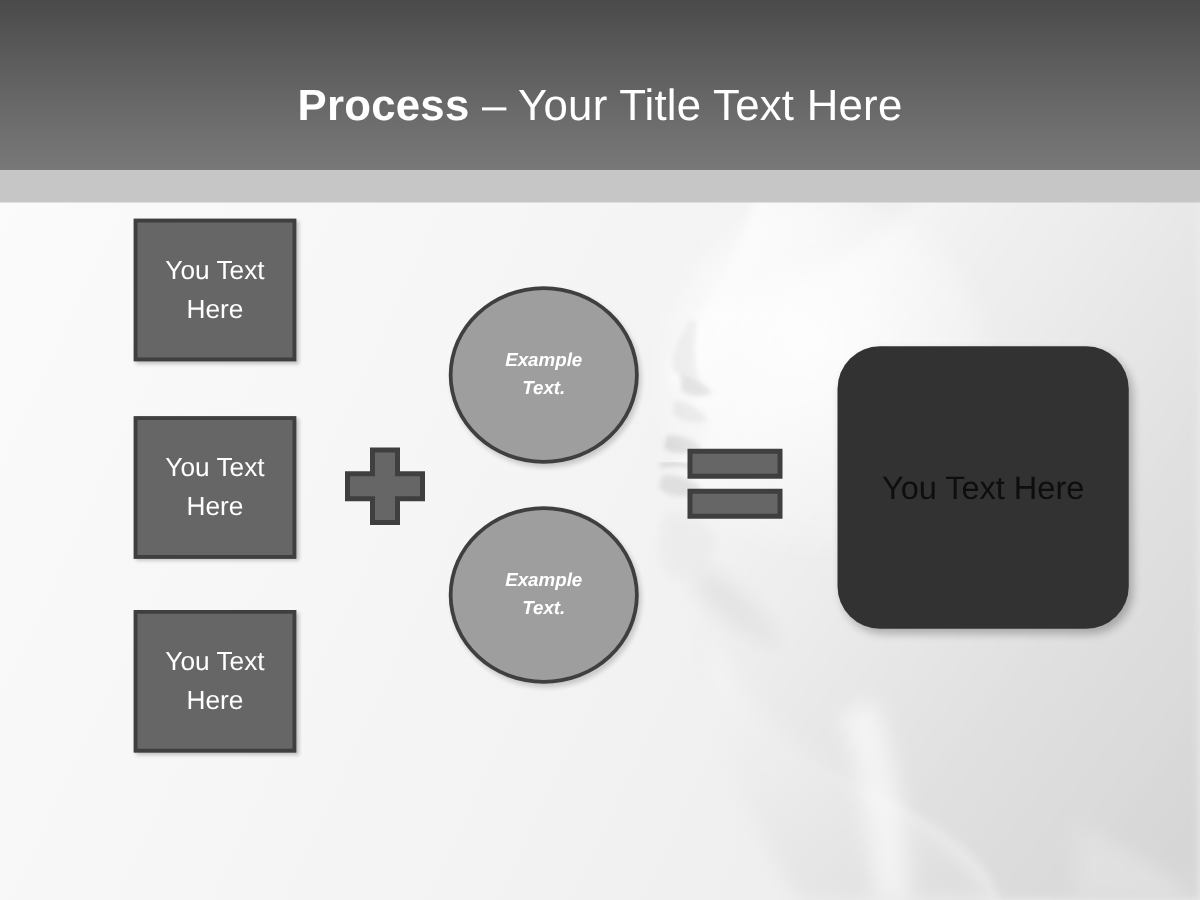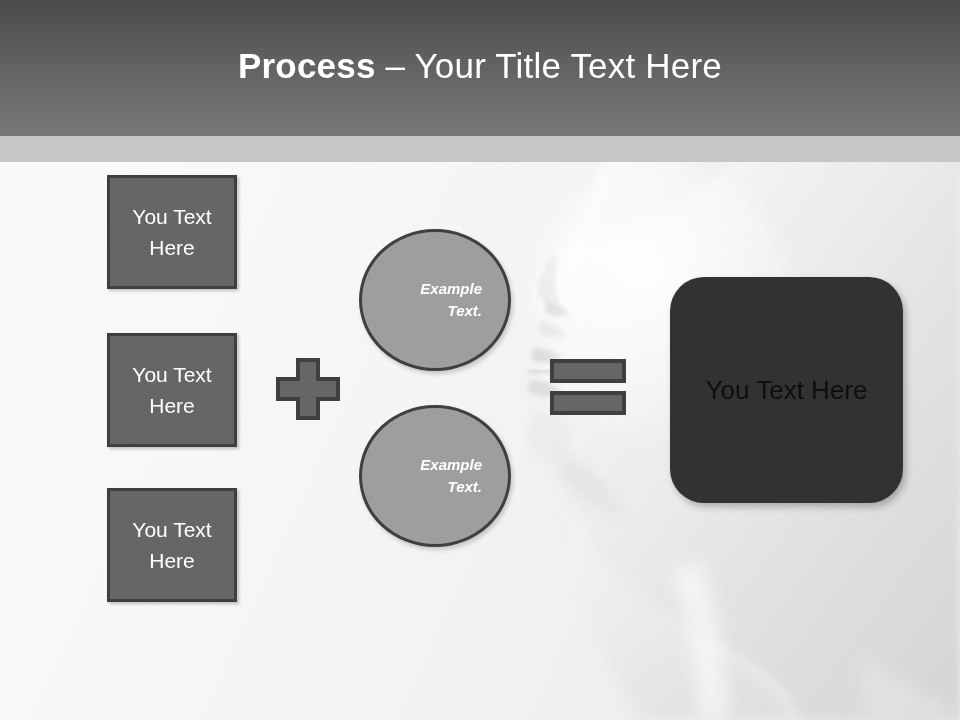--- a/index.html
+++ b/index.html
@@ -45,21 +45,21 @@
     left: 0;
     top: 136px;
     width: 960px;
     height: 26px;
     background: #c6c6c6;
     z-index: 5;
   }
   #slide-title {
     position: absolute;
     left: 0;
-    top: 45px;
+    top: 64px;
     width: 960px;
     text-align: center;
     color: #ffffff;
     font-size: 35px;
     line-height: 42px;
     white-space: nowrap;
     z-index: 6;
     letter-spacing: 0.2px;
   }
   #slide-title .t-bold { font-weight: bold; }
@@ -113,21 +113,21 @@
     box-shadow: 2px 3px 4px rgba(0,0,0,0.18);
     display: flex;
     align-items: center;
     justify-content: center;
     z-index: 10;
   }
   .example-circle .circle-label {
     color: #ffffff;
     font-size: 15px;
     line-height: 22px;
-    text-align: right;
+    text-align: center;
     font-weight: bold;
     font-style: italic;
     width: 94px;
   }
   #circle-1 { left: 359px; top: 229px; }
   #circle-2 { left: 359px; top: 405px; }
 
   
   #equals-sign {
     position: absolute;

